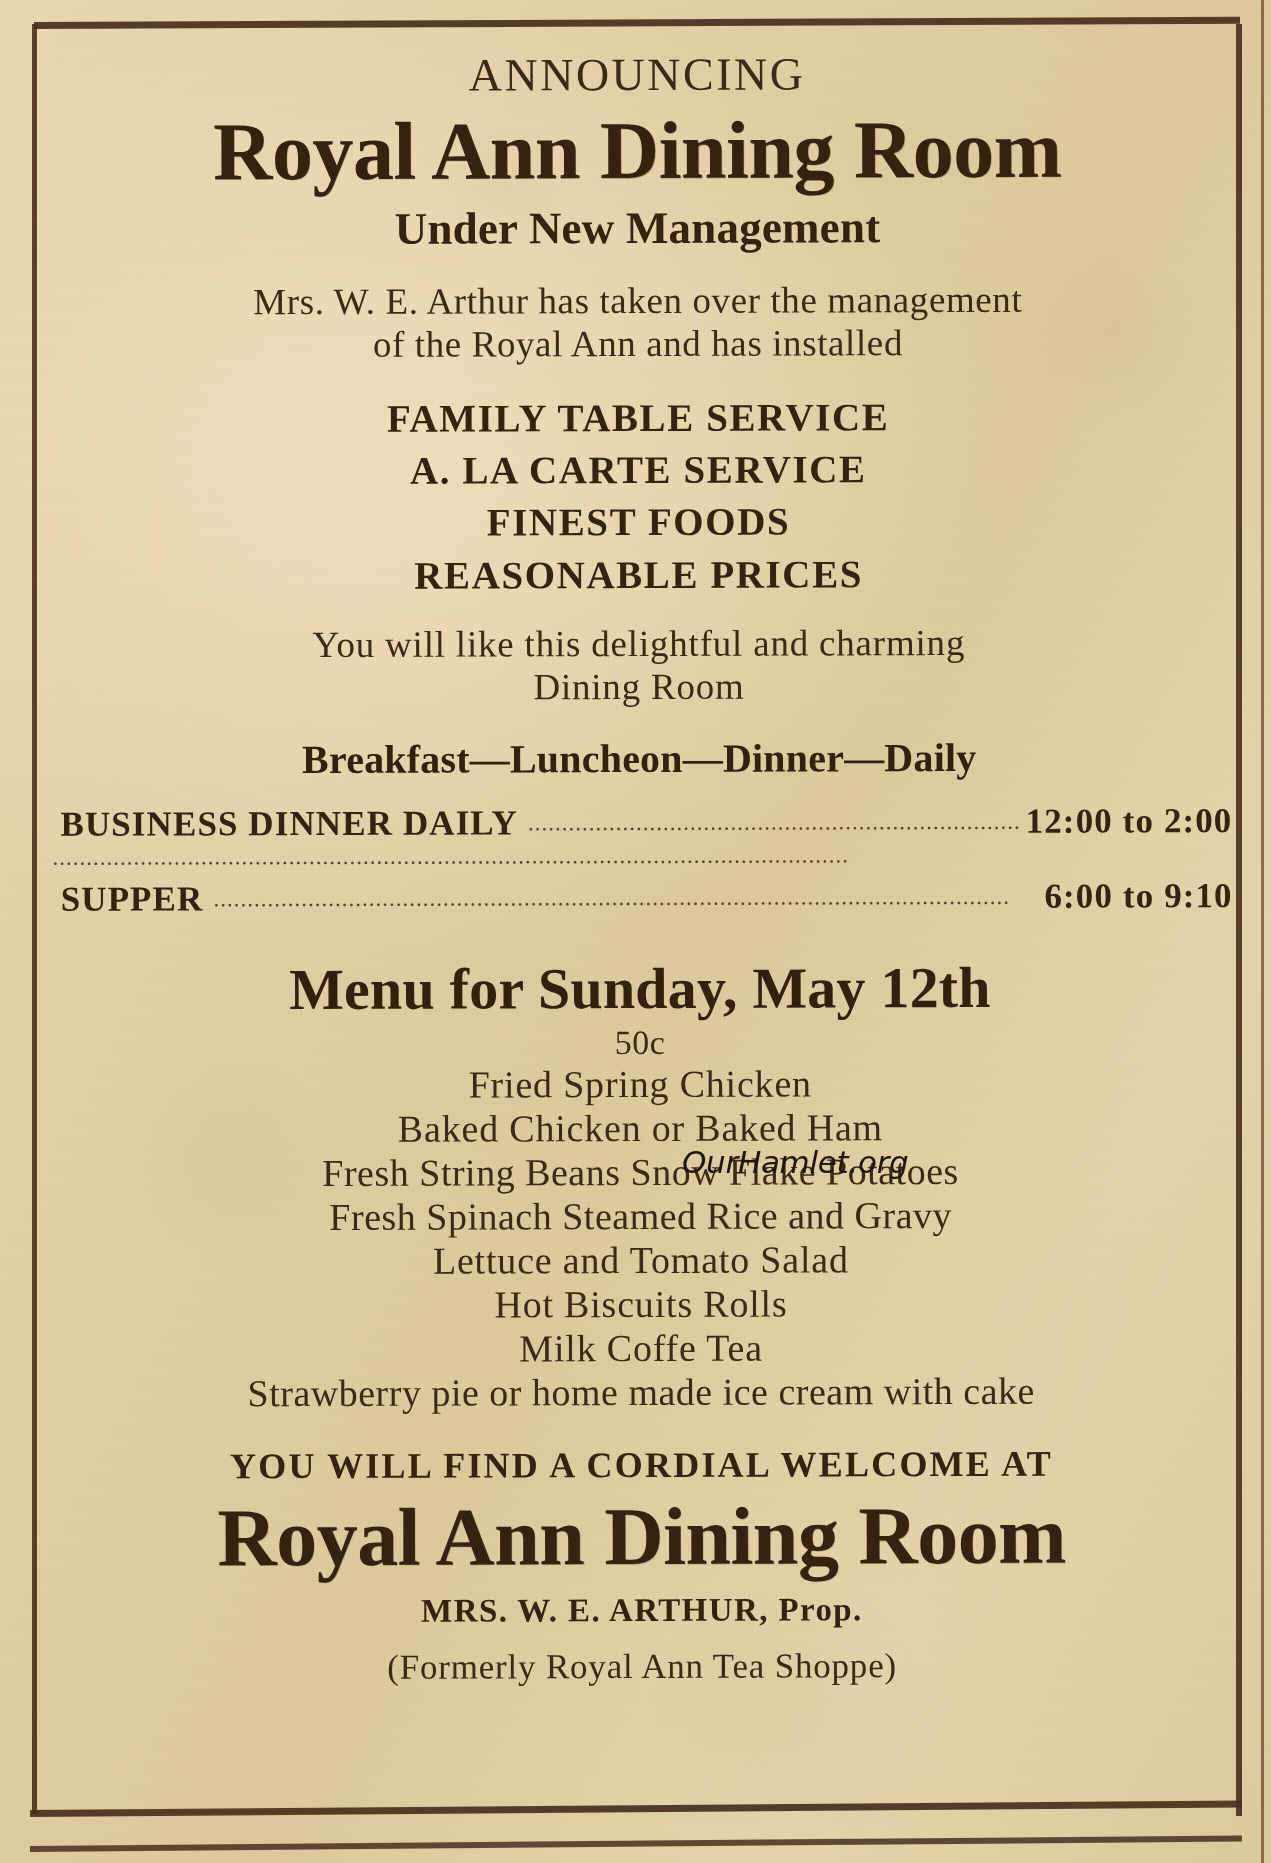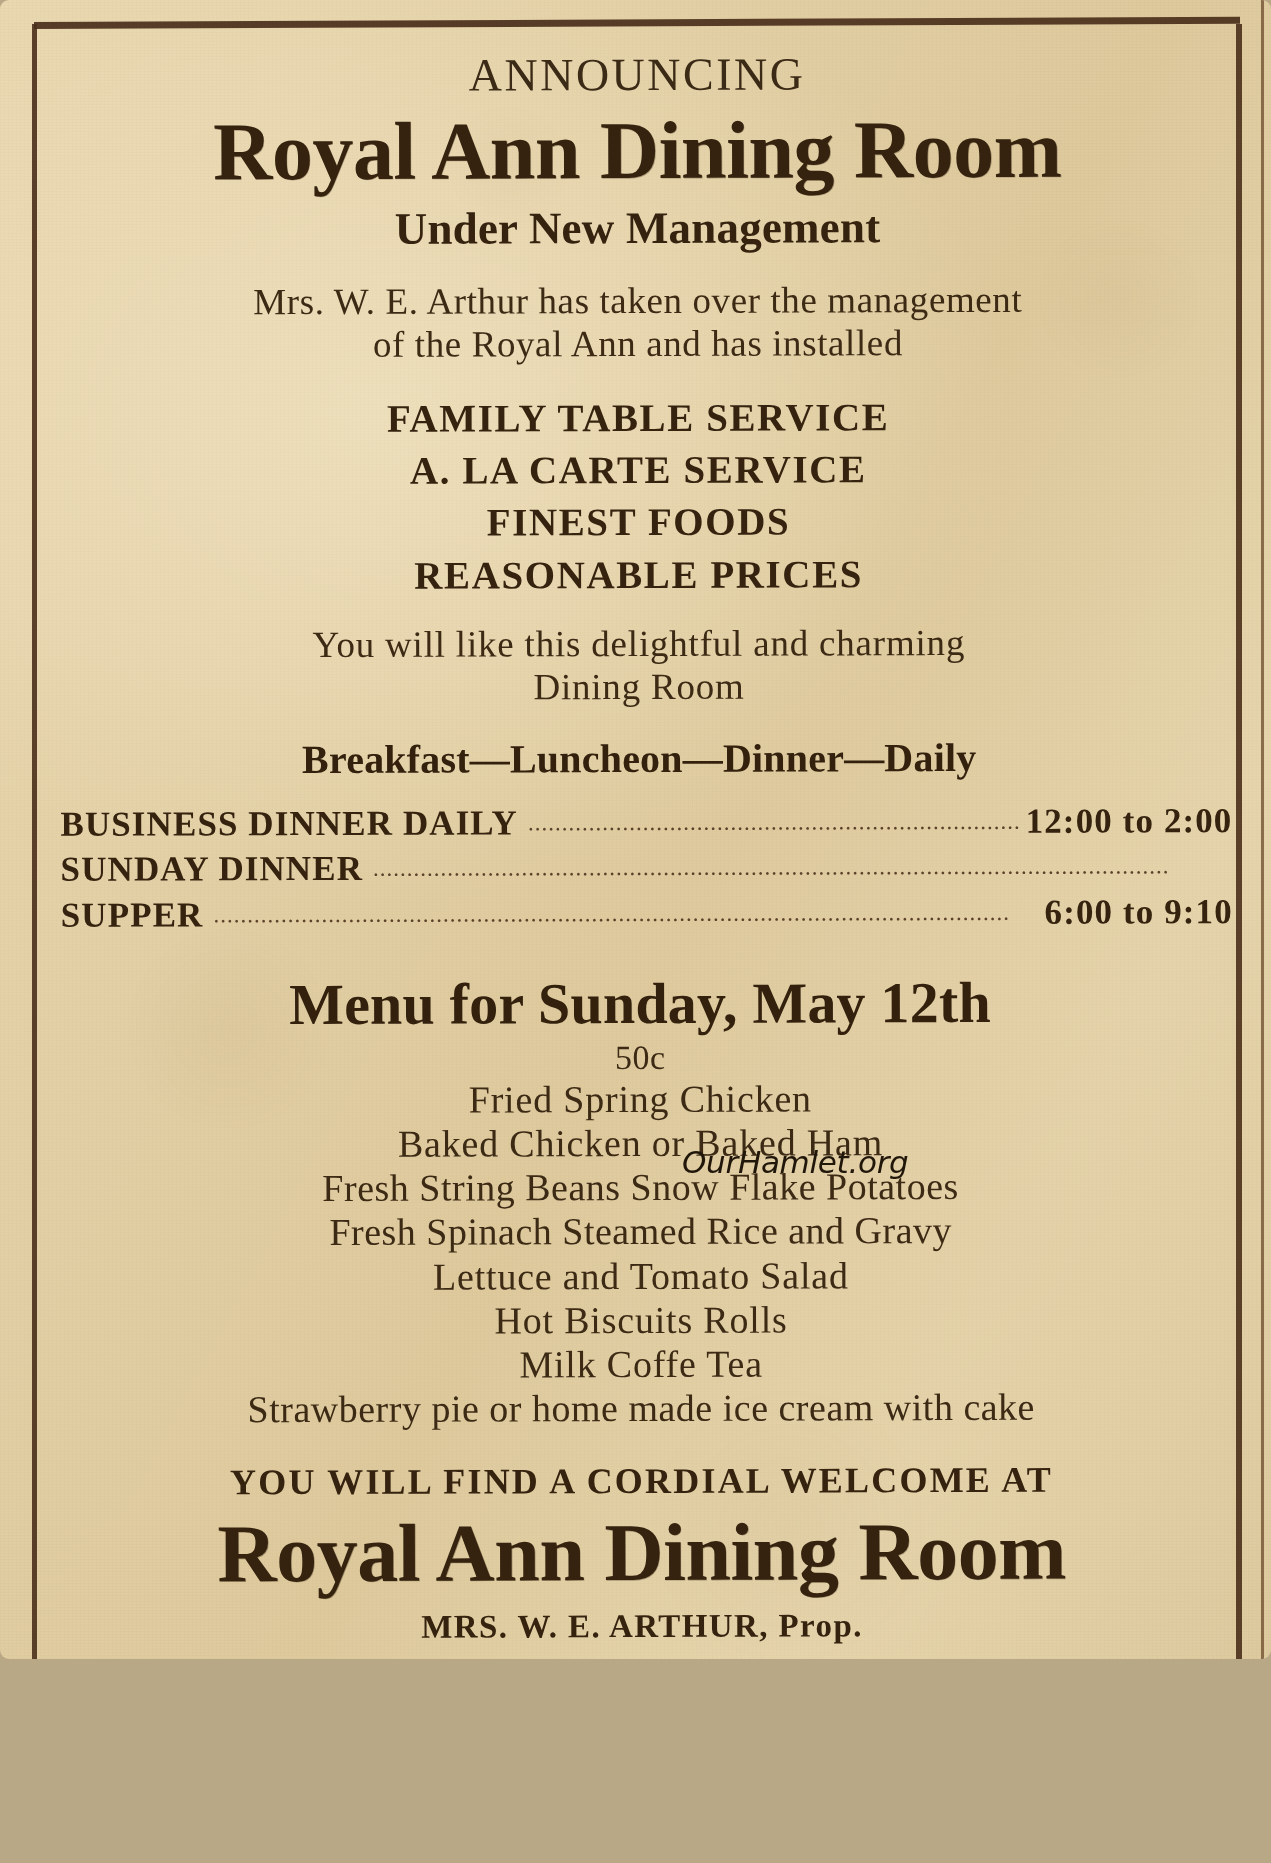--- a/index.html
+++ b/index.html
@@ -3,30 +3,29 @@
 <meta charset="utf-8">
 <style>
   html, body {
     margin: 0;
     padding: 0;
     background: #b9a886;
   }
   #page {
     position: relative;
     width: 1271px;
-    height: 1659px;
+    height: 1863px;
     overflow: hidden;
     background: #e2cfa6;
     background-image:
       radial-gradient(ellipse 900px 700px at 30% 25%, rgba(240,226,192,0.85) 0%, rgba(240,226,192,0) 70%),
       radial-gradient(ellipse 800px 900px at 80% 75%, rgba(226,206,165,0.6) 0%, rgba(226,206,165,0) 70%),
       linear-gradient(118deg, #e9d8b0 0%, #e3d0a6 28%, #ddc99c 55%, #e6d5ad 78%, #dcc99d 100%);
     font-family: "Liberation Serif", "DejaVu Serif", serif;
     color: #3b2a16;
-    border-radius: 9px;
   }
   
   #grain {
     position: absolute;
     inset: 0;
     pointer-events: none;
     opacity: 0.30;
     background-image:
       repeating-linear-gradient(0deg, rgba(120,95,55,0.055) 0 1px, rgba(255,255,255,0) 1px 3px),
       repeating-linear-gradient(90deg, rgba(120,95,55,0.04) 0 1px, rgba(255,255,255,0) 1px 4px);
@@ -294,21 +293,20 @@
 
       <div class="meals-line">Breakfast—Luncheon—Dinner—Daily</div>
 
       <div id="hours">
         <div class="hours-row">
           <span class="hours-label">BUSINESS DINNER DAILY</span>
           <span class="hours-dots">......................................................................................................................</span>
           <span class="hours-time">12:00  to  2:00</span>
         </div>
         <div class="hours-row">
-          <span class="hours-label">SUNDAY DINNER</span>
           <span class="hours-dots">......................................................................................................................</span>
         </div>
         <div class="hours-row">
           <span class="hours-label">SUPPER</span>
           <span class="hours-dots">......................................................................................................................</span>
           <span class="hours-time">6:00  to  9:10</span>
         </div>
       </div>
 
       <div class="menu-title">Menu for Sunday, May 12th</div>

